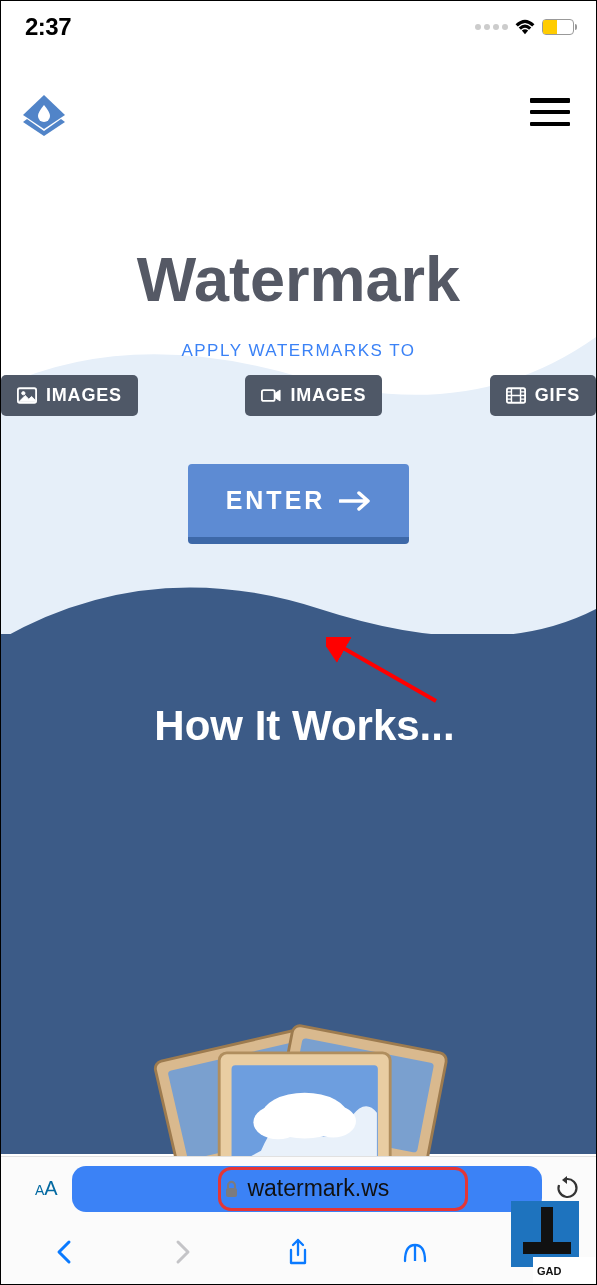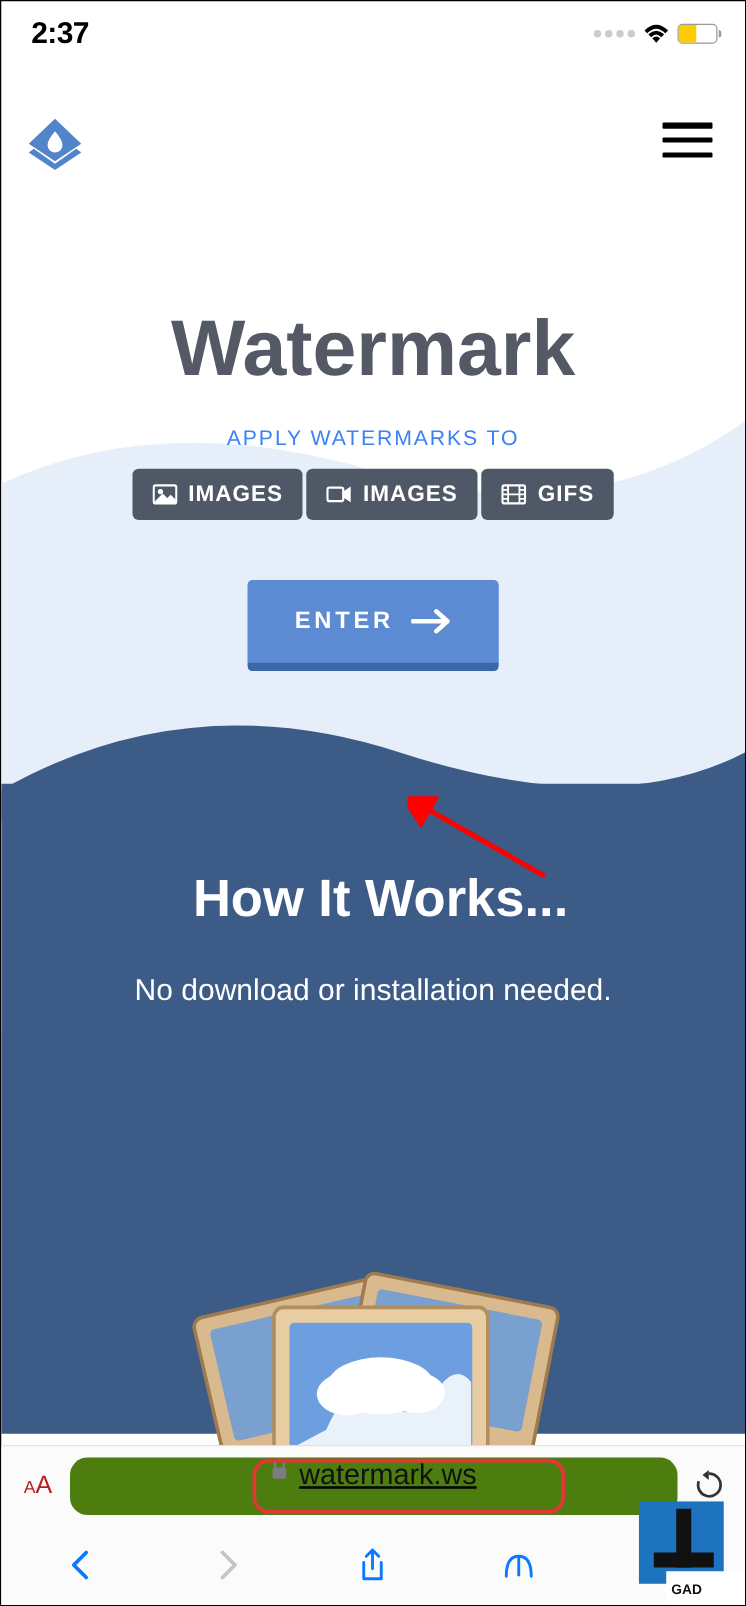--- a/index.html
+++ b/index.html
@@ -60,37 +60,37 @@
     .hero-title {
       font-size: 63px; line-height: 1.08;
       color: #555965; font-weight: 700;
     }
     .apply-label {
       margin-top: 28px;
       font-size: 17px; letter-spacing: 1.5px;
       color: #3b82f6;
     }
     .chip-row {
-      display: flex; justify-content: center; gap: 3px;
+      display: flex; justify-content: space-between; gap: 3px;
       margin-top: 14px;
     }
     .chip {
       background: #4f5867; color: #fff;
       border-radius: 5px;
       padding: 10px 16px;
       display: flex; align-items: center; gap: 9px;
       font-size: 18px; font-weight: 600; letter-spacing: 0.8px;
       cursor: pointer; border: none;
     }
     .chip svg { width: 20px; height: 17px; fill: #fff; stroke: #fff; }
 
     .enter-btn {
       margin: 48px auto 0; display: flex; align-items: center; justify-content: center; gap: 14px;
       background: #5d8bd3; color: #fff; font-weight: 700;
-      font-size: 19px; letter-spacing: 3px;
+      font-size: 25px; letter-spacing: 3px;
       padding: 22px 38px; border: none; border-radius: 4px;
       border-bottom: 7px solid #3d68a8;
       cursor: pointer;
     }
     .enter-arrow { width: 32px; height: 20px; }
 
     .annotation-arrow {
       position: absolute; top: 500px; left: 325px; width: 120px; height: 70px;
       pointer-events: none; z-index: 5;
     }
@@ -113,27 +113,27 @@
     }
 
     .browser-bar {
       position: absolute; bottom: 64px; left: 0; right: 0;
       height: 64px; background: #fbfbfb;
       display: flex; align-items: center;
       padding: 0 18px;
       border-top: 0.5px solid rgba(0,0,0,0.1);
       z-index: 10;
     }
-    .aa { font-size: 20px; color: #b91c1c; }
+    .aa { font-size: 20px; color: #0369a1; margin-left: 16px; }
     .aa .small { font-size: 14px; }
     .url-pill {
       flex: 1; margin: 0 14px;
-      background: #4d7c0f; border-radius: 14px;
-      height: 46px; display: flex; align-items: flex-start; justify-content: center;
-      gap: 8px; position: relative; text-decoration: underline;
+      background: #3b82f6; border-radius: 14px;
+      height: 46px; display: flex; align-items: center; justify-content: center;
+      gap: 8px; position: relative;
     }
     .url-highlight {
       position: absolute; left: 146px; top: 1px;
       width: 250px; height: 44px;
       border: 3.5px solid #e43636; border-radius: 13px;
     }
     .url-text { font-size: 23px; color: #111; }
     .lock-i { width: 15px; height: 18px; }
     .reload { width: 22px; height: 26px; }
 
@@ -238,21 +238,20 @@
       <line x1="110" y1="64" x2="12" y2="8" stroke="#ff0000" stroke-width="4" marker-end="url(#ah)"></line>
     </svg>
   </div>
 
   <div class="section2">
     <svg class="section2-wave" viewBox="0 0 597 100" preserveAspectRatio="none">
       <path d="M0 100 L0 75 Q150 -10 320 45 T597 45 L597 100 Z" fill="#3c5b87"></path>
     </svg>
     <div class="section2-text">
       <h2 class="section2-title">How It Works...</h2>
-      <p class="section2-sub">No download or installation needed.</p>
     </div>
 
     <svg class="photo-stack" viewBox="0 0 340 200">
       <g transform="rotate(-13 100 120)">
         <rect x="30" y="55" width="165" height="130" rx="8" fill="#d9b98e" stroke="#9d7b4f" stroke-width="3"></rect>
         <rect x="42" y="67" width="141" height="96" rx="4" fill="#7aa0cf"></rect>
       </g>
       <g transform="rotate(11 240 115)">
         <rect x="150" y="48" width="165" height="130" rx="8" fill="#d9b98e" stroke="#9d7b4f" stroke-width="3"></rect>
         <rect x="162" y="60" width="141" height="96" rx="4" fill="#7aa0cf"></rect>

